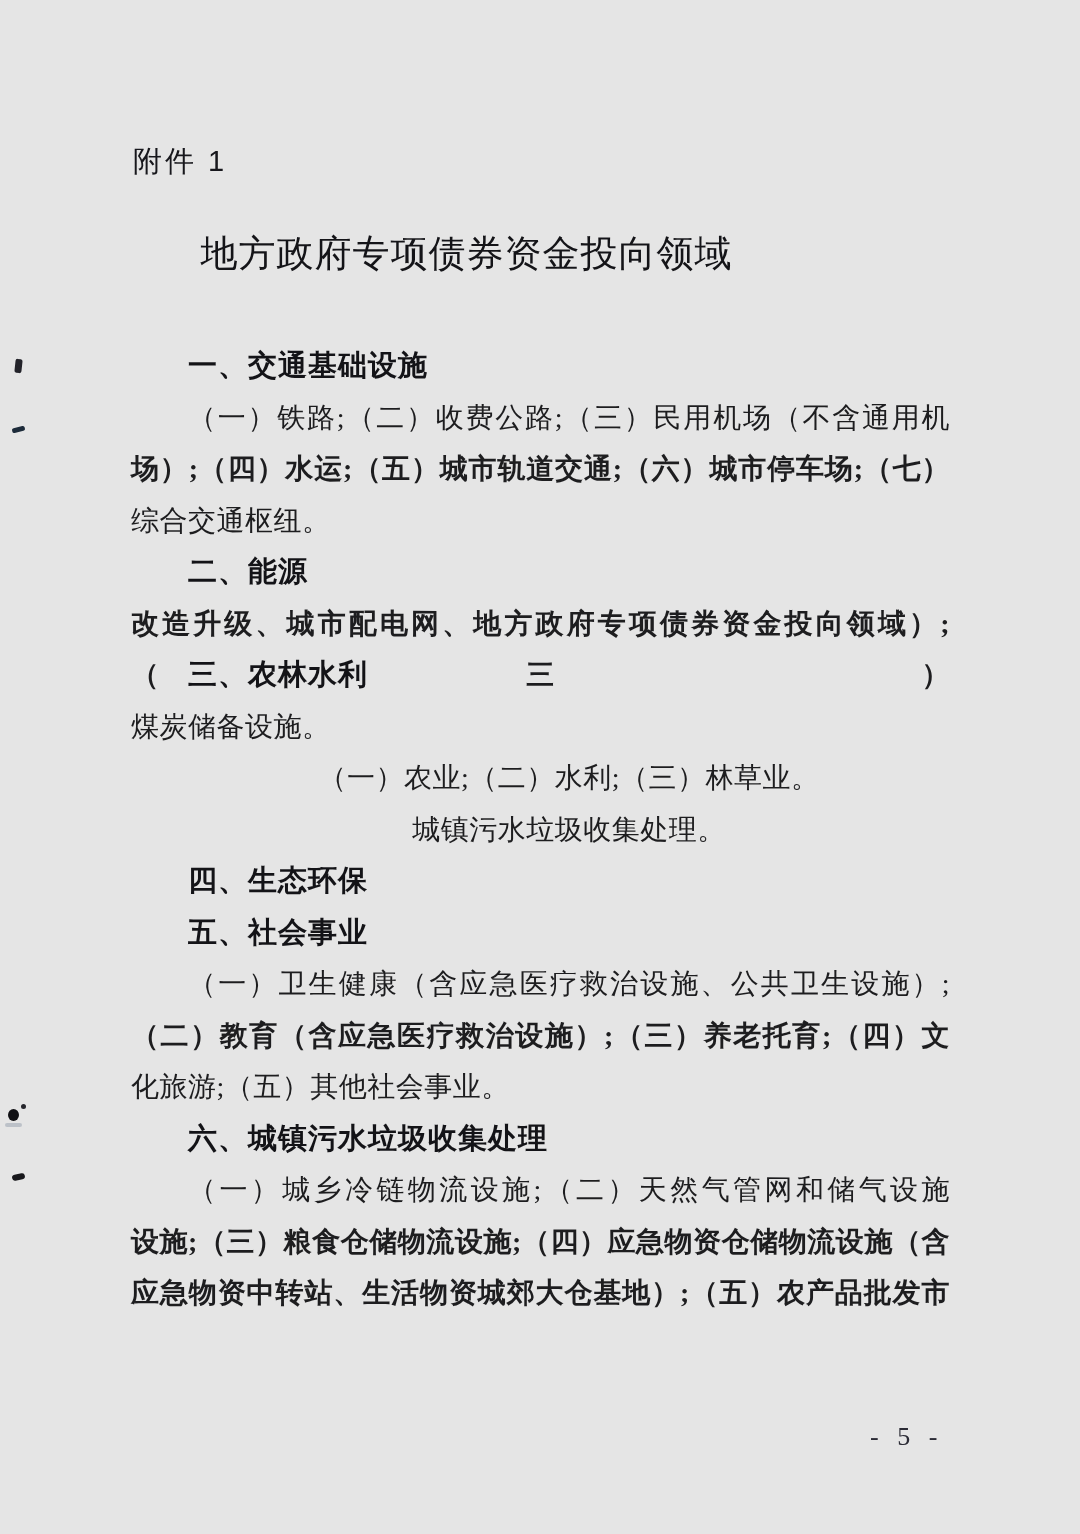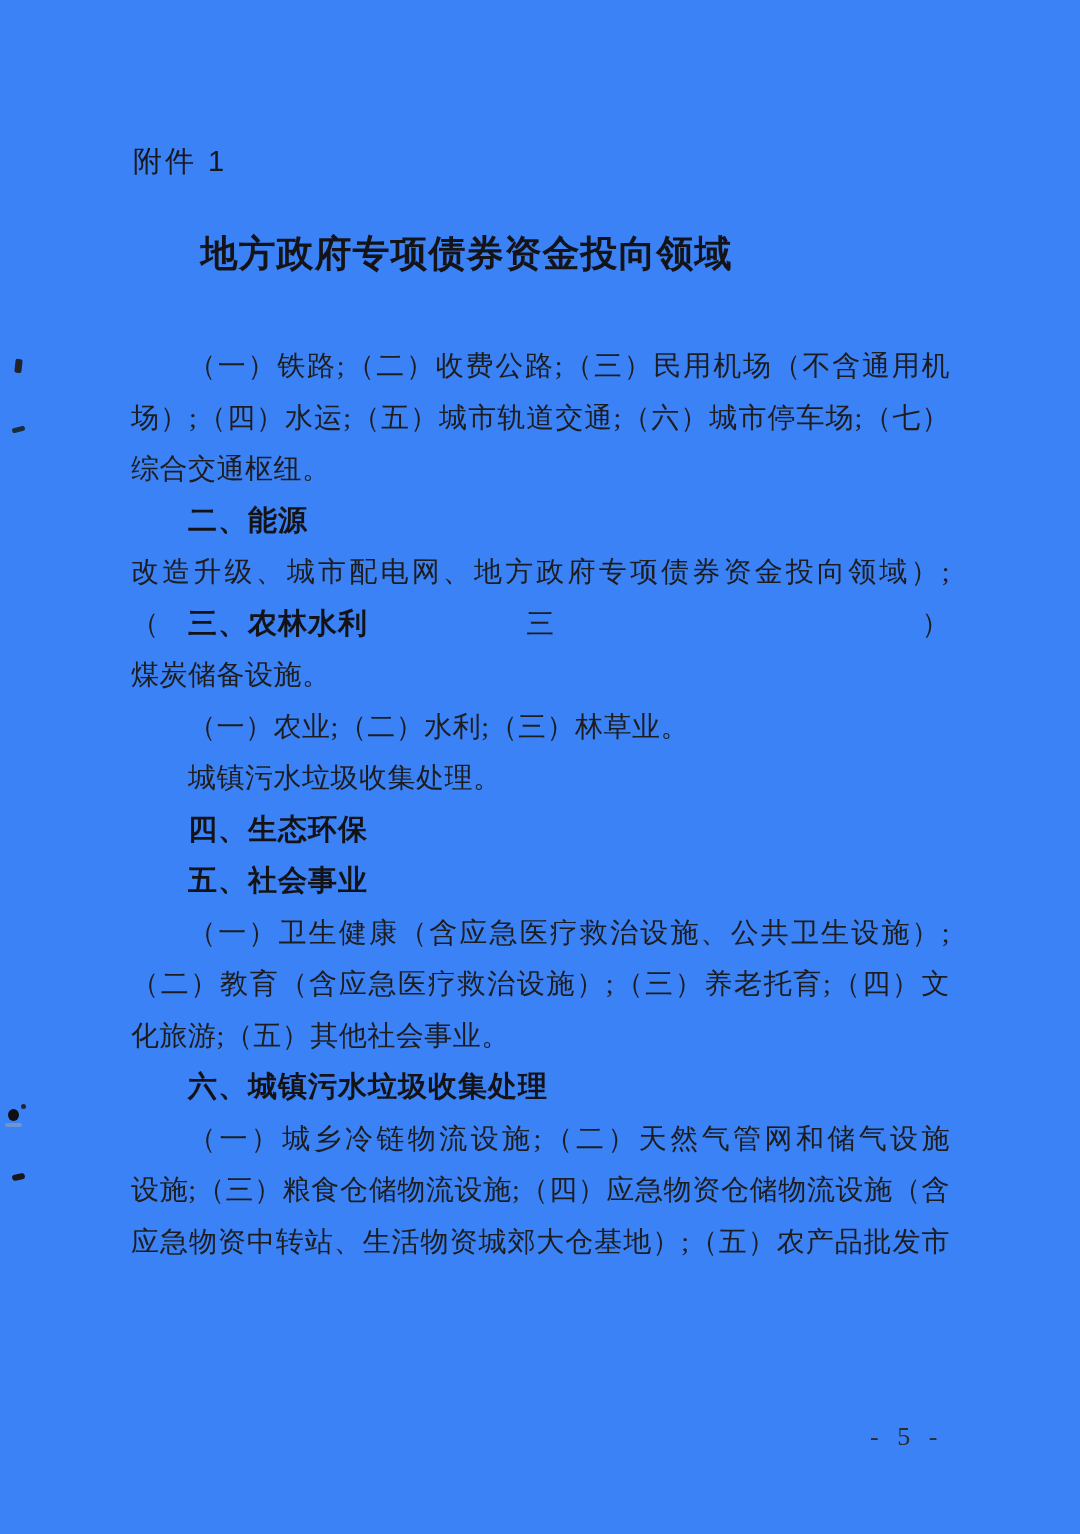--- a/index.html
+++ b/index.html
@@ -4,41 +4,41 @@
 <style>
   html, body {
     margin: 0;
     padding: 0;
     background: #ffffff;
   }
   .page {
     position: relative;
     width: 1080px;
     height: 1534px;
-    background: #3b82f6;
+    background: #e5e5e5;
     overflow: hidden;
     color: #1d1d1f;
   }
   .attachment-label {
     position: absolute;
     left: 133px;
     top: 142px;
     font-family: "Liberation Sans", "DejaVu Sans", sans-serif;
     font-size: 29px;
     letter-spacing: 3px;
     color: #17171c;
   }
   .doc-title {
     position: absolute;
     left: 0;
     top: 229px;
     width: 933px;
     text-align: center;
     font-family: "Liberation Serif", "DejaVu Serif", serif;
-    font-weight: 700;
+    font-weight: 400;
     font-size: 37px;
     letter-spacing: 1px;
     color: #141418;
   }
   .content {
     position: absolute;
     left: 131px;
     top: 340px;
     width: 819px;
     font-family: "Liberation Serif", "DejaVu Serif", serif;
@@ -62,24 +62,26 @@
   
   .ln.fj {
     text-indent: 57px;
     text-align: justify;
     text-align-last: justify;
   }
   
   .ln.cj {
     text-align: justify;
     text-align-last: justify;
+    font-weight: bold;
   }
   
   .ln.fl {
     text-indent: 57px;
+    text-align: center;
   }
   
   .ln.ll {
   }
   .page-number {
     position: absolute;
     left: 870px;
     top: 1422px;
     font-family: "Liberation Serif", "DejaVu Serif", serif;
     font-size: 26px;
@@ -98,20 +100,21 @@
 </head>
 <body>
 
 <div class="page">
 
   <div class="attachment-label">附件 1</div>
 
   <div class="doc-title">地方政府专项债券资金投向领域</div>
 
   <div class="content">
+    <div class="ln h">一、交通基础设施</div>
     <div class="ln fj">（一）铁路;（二）收费公路;（三）民用机场（不含通用机</div>
     <div class="ln cj">场）;（四）水运;（五）城市轨道交通;（六）城市停车场;（七）</div>
     <div class="ln ll">综合交通枢纽。</div>
     <div class="ln h">二、能源</div>
     <div class="ln cj">改造升级、城市配电网、地方政府专项债券资金投向领域）;（三）</div>
     <div class="ln h">三、农林水利</div>
     <div class="ln ll">煤炭储备设施。</div>
     <div class="ln fl">（一）农业;（二）水利;（三）林草业。</div>
     <div class="ln fl">城镇污水垃圾收集处理。</div>
     <div class="ln h">四、生态环保</div>

